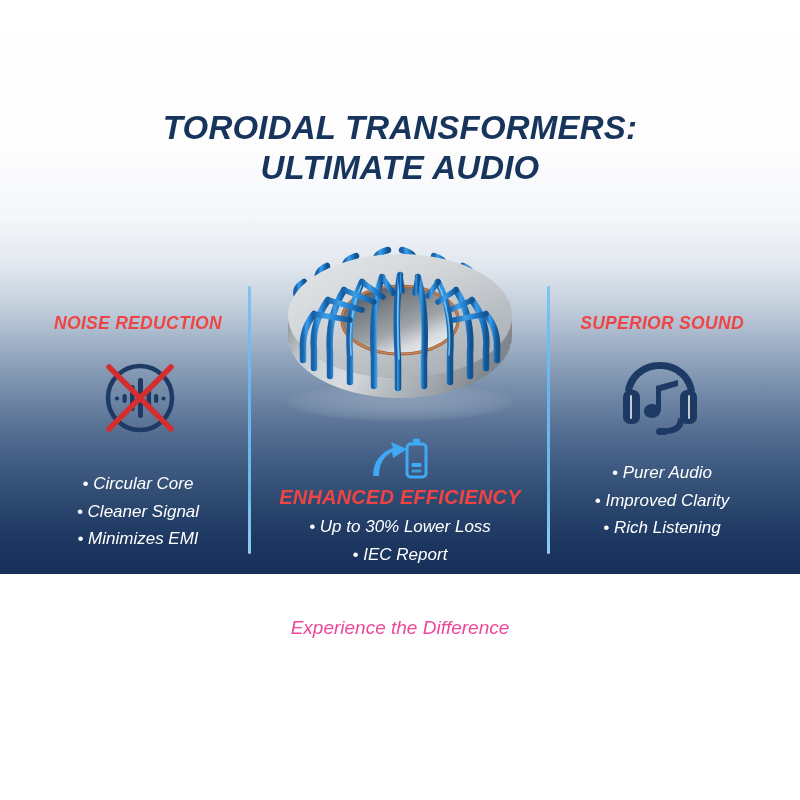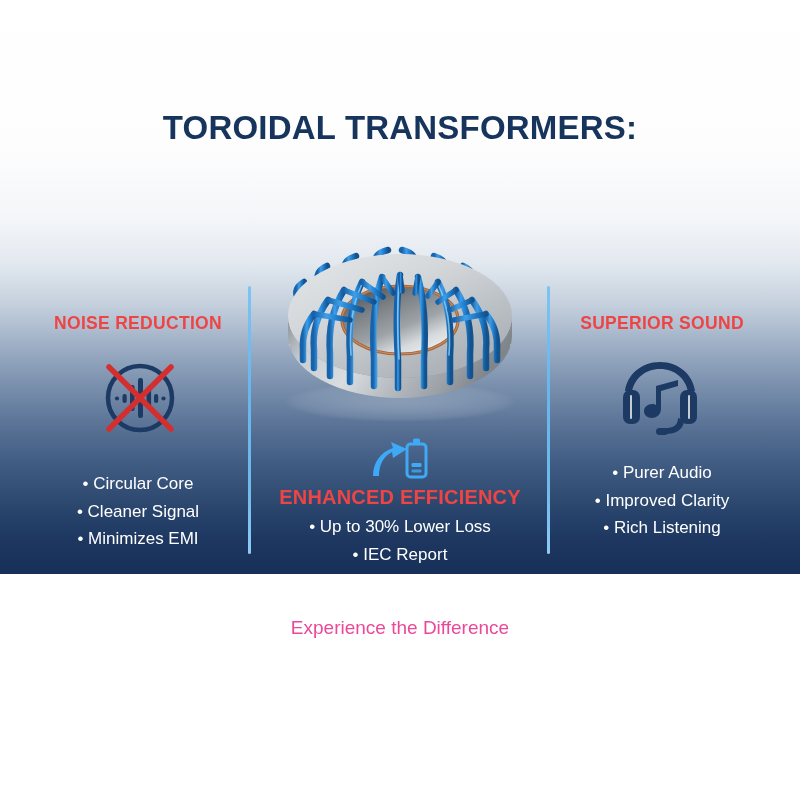--- a/index.html
+++ b/index.html
@@ -14,20 +14,21 @@
     overflow: hidden;
     font-family: "Liberation Sans", sans-serif;
     -webkit-font-smoothing: antialiased;
   }
 
   
   #poster {
     position: absolute;
     inset: 0;
     background: #ffffff;
+    font-style: italic;
   }
   #gradient-panel {
     position: absolute;
     left: 0;
     top: 0;
     width: 800px;
     height: 574px;
     background: linear-gradient(to bottom,
         #ffffff 0%,
         #fdfdfe 26%,
@@ -177,20 +178,21 @@
 </head>
 <body>
 
 <div id="poster">
 
   <div id="gradient-panel"></div>
   <div id="bottom-strip"></div>
 
   <div id="title-block">
     <span class="line">TOROIDAL TRANSFORMERS:</span>
+    <span class="line">ULTIMATE AUDIO</span>
   </div>
 
   <svg id="toroid" viewBox="0 0 244 204">
     <defs>
       <linearGradient id="gOuter" x1="0" y1="0" x2="1" y2="0.25">
         <stop offset="0%" stop-color="#8d9298"></stop>
         <stop offset="18%" stop-color="#c9ced2"></stop>
         <stop offset="42%" stop-color="#d9dde0"></stop>
         <stop offset="62%" stop-color="#b9bec3"></stop>
         <stop offset="85%" stop-color="#9aa0a6"></stop>

